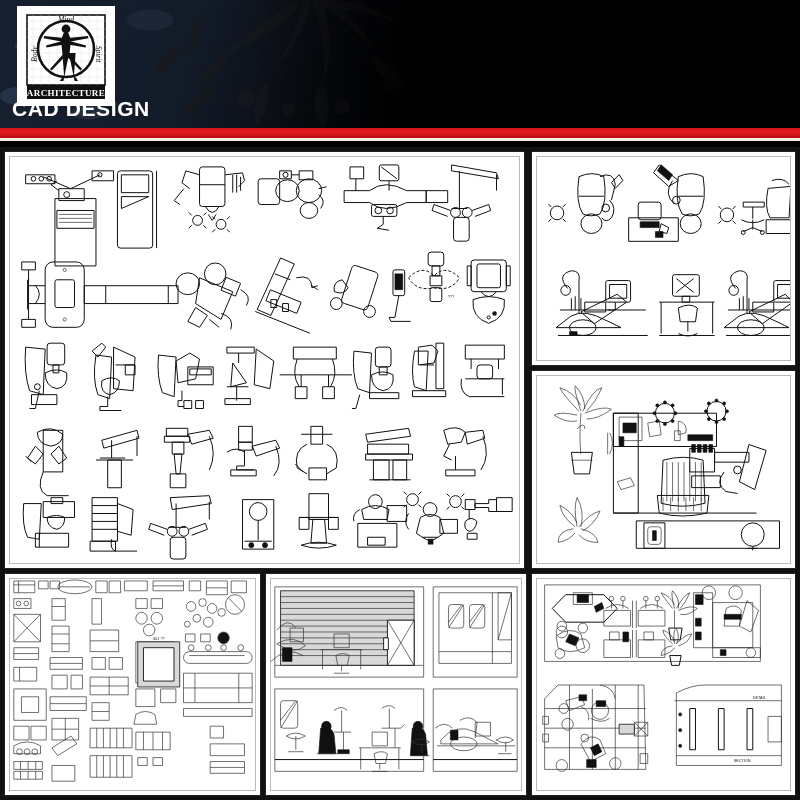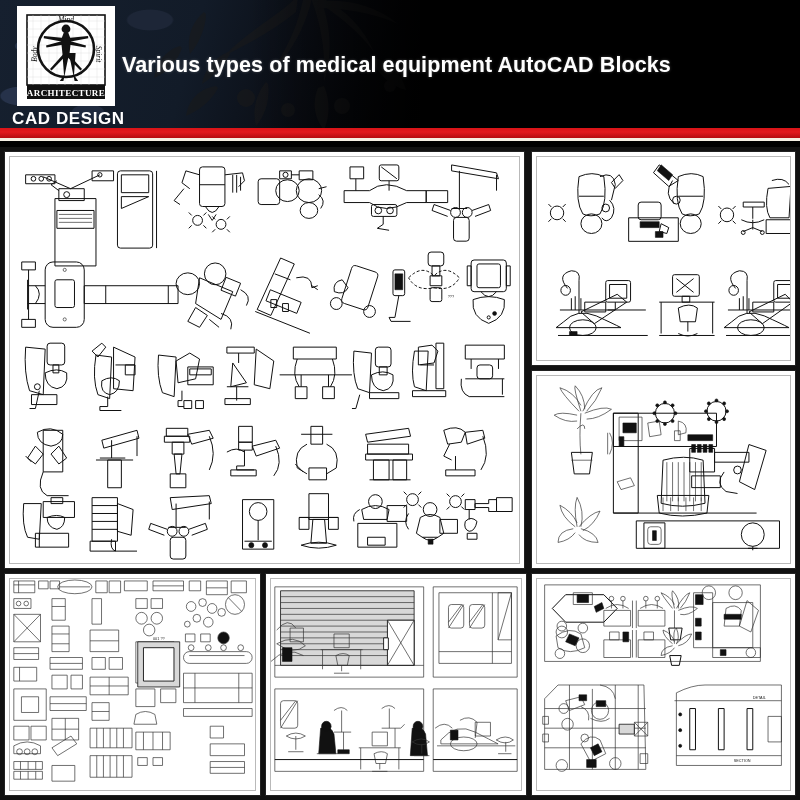--- a/index.html
+++ b/index.html
@@ -27,22 +27,22 @@
   #logo{position:absolute;left:17px;top:6px;width:98px;height:100px;
         background:#ffffff;border:3px solid #ffffff;box-sizing:border-box;
         display:flex;align-items:center;justify-content:center;}
   #logo .logo-inner{position:relative;width:92px;height:94px;background:#fff;}
   #logo svg{display:block;}
 
   #title{position:absolute;left:122px;top:48px;width:672px;height:34px;
          color:#fff;font-size:21.5px;font-weight:bold;letter-spacing:.1px;
          white-space:nowrap;line-height:34px;
          text-shadow:0 0 3px rgba(255,255,255,.25);}
-  #cad-design{position:absolute;left:12px;top:110px;color:#fff;
-         font-size:17px;font-weight:bold;letter-spacing:.6px;line-height:18px;}
+  #cad-design{position:absolute;left:12px;top:100px;color:#fff;
+         font-size:21px;font-weight:bold;letter-spacing:.6px;line-height:18px;}
 
   .redbar{position:absolute;left:0;top:128px;width:800px;height:10px;
           background:linear-gradient(180deg,#d81317 0%,#e21b1f 40%,#b50d11 100%);}
   .cream{position:absolute;left:0;top:138px;width:800px;height:3px;background:#f6f0e4;}
   .blkgap{position:absolute;left:0;top:141px;width:800px;height:6px;background:#000;}
 
   
   #sheet{position:absolute;left:0;top:147px;width:800px;height:653px;background:#111;}
   .panel{position:absolute;background:#fff;border:1px solid #222;box-sizing:border-box;
          overflow:hidden;}
@@ -120,21 +120,20 @@
           </g>
           <rect x="7" y="76" width="78" height="14" fill="#111"></rect>
           <text x="46" y="86.5" text-anchor="middle" fill="#fff" font-family="Liberation Serif, serif" font-size="9" font-weight="bold" letter-spacing=".4">ARCHITECTURE</text>
           <text x="46" y="13" text-anchor="middle" fill="#111" font-family="Liberation Serif, serif" font-size="7.5" font-style="italic">Mind</text>
           <text x="17" y="45" fill="#111" font-family="Liberation Serif, serif" font-size="7.5" font-style="italic" transform="rotate(-90 17 45)" text-anchor="middle">Body</text>
           <text x="76" y="45" fill="#111" font-family="Liberation Serif, serif" font-size="7.5" font-style="italic" transform="rotate(90 76 45)" text-anchor="middle">Spirit</text>
         </svg>
       </div>
     </div>
 
-    <div id="title">Various types of medical equipment AutoCAD Blocks</div>
     <div id="cad-design">CAD DESIGN</div>
   </div>
 
   <div class="redbar"></div>
   <div class="cream"></div>
   <div class="blkgap"></div>
 
   <div id="sheet">
 
     <div class="panel" id="p-equipment">

